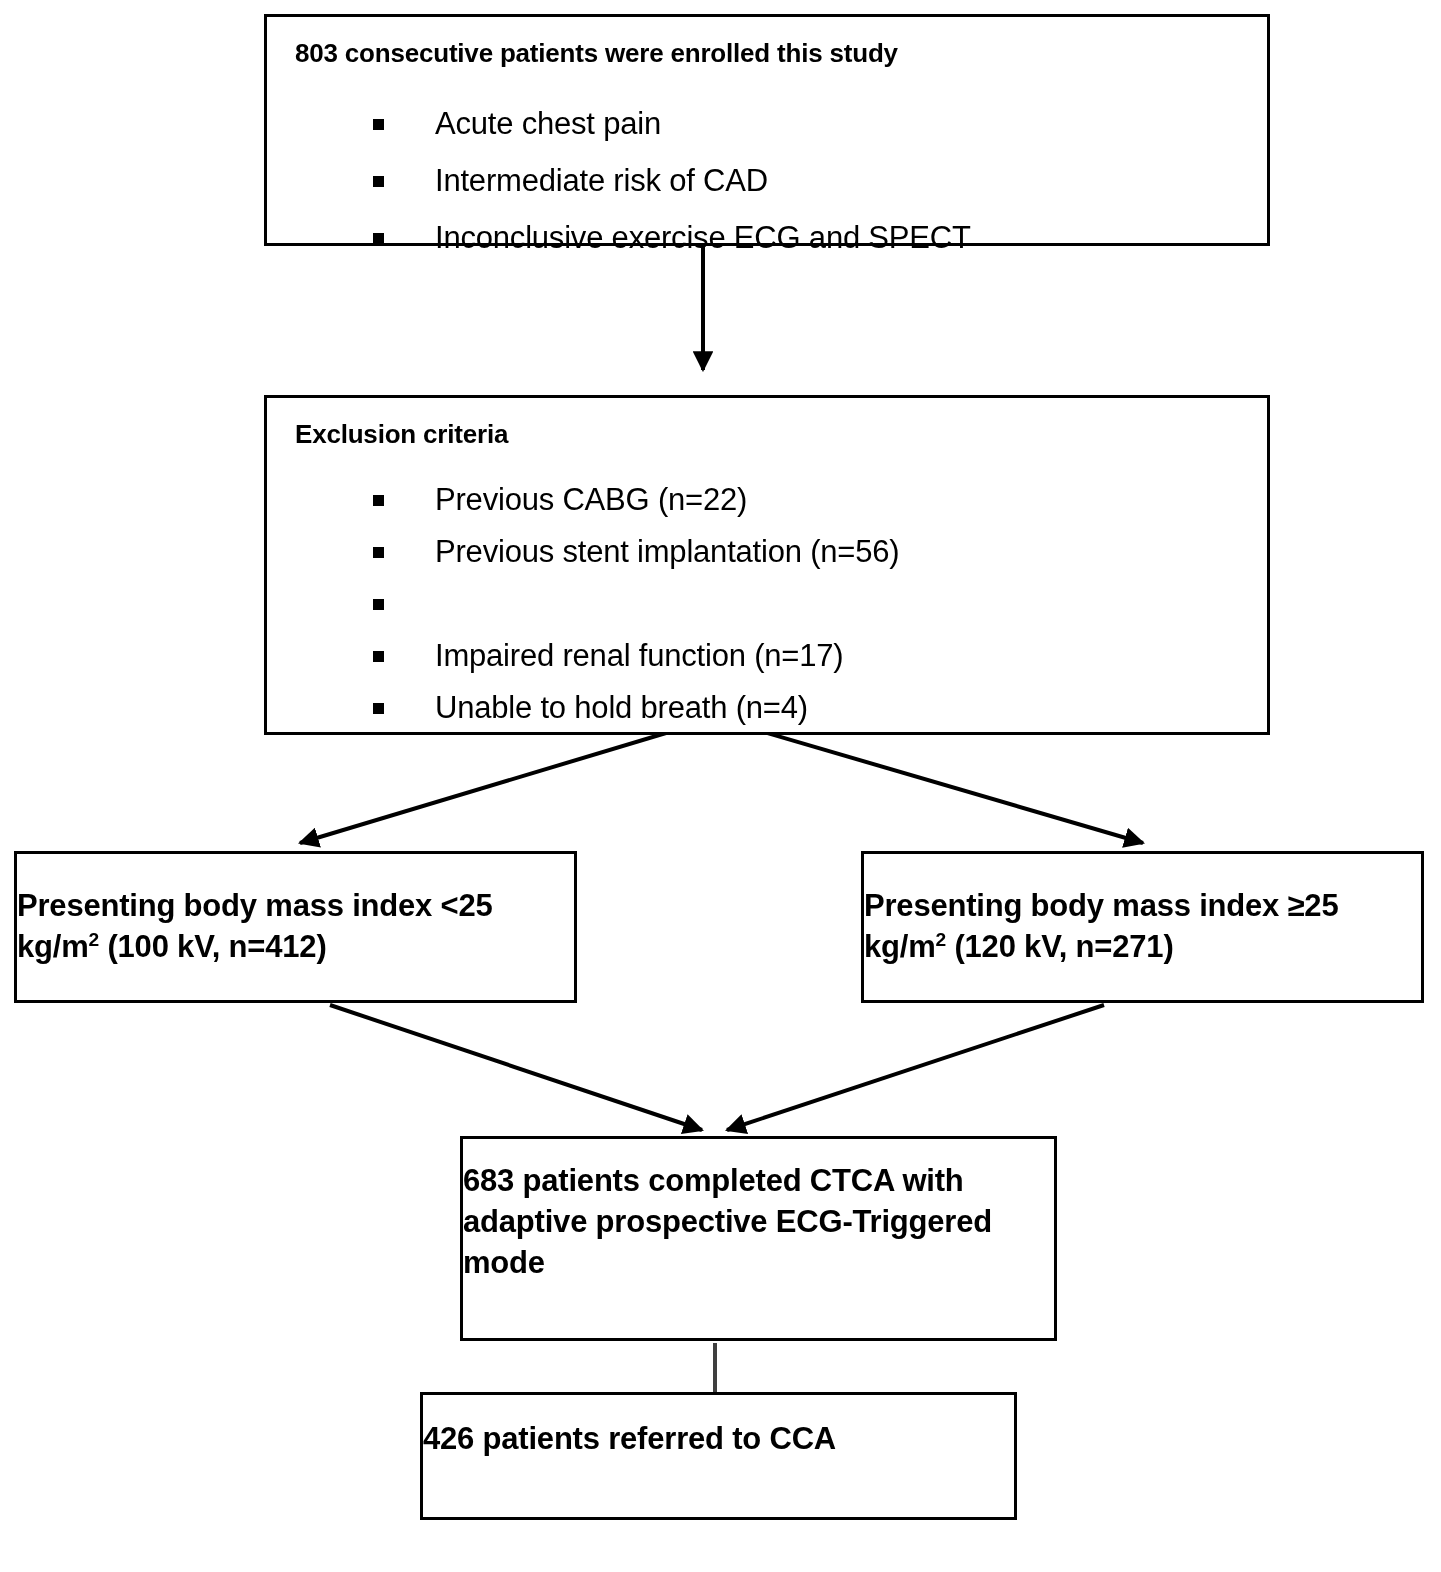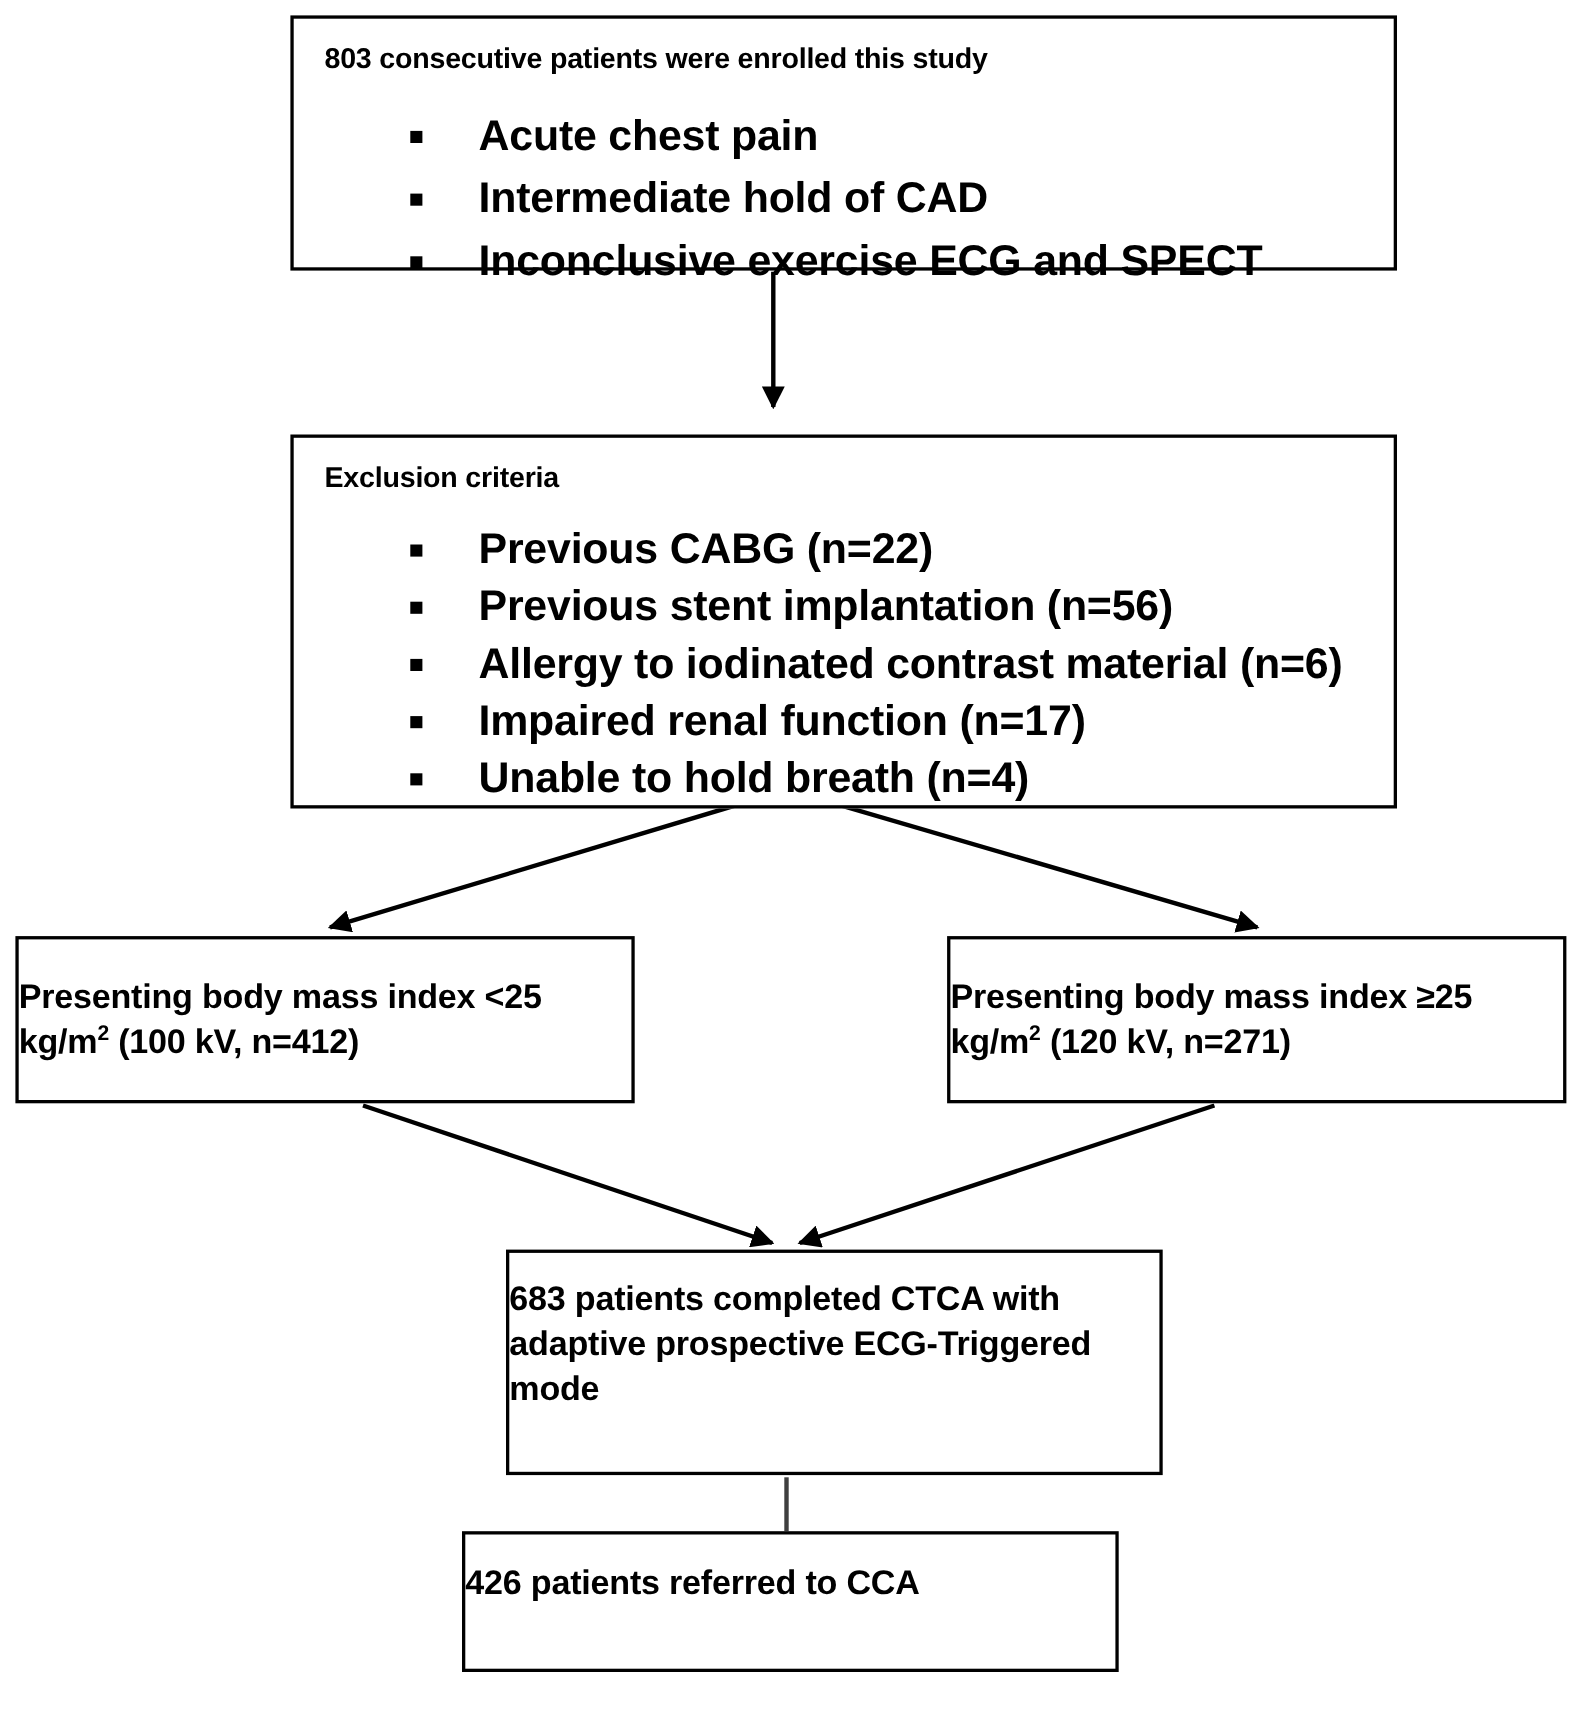--- a/index.html
+++ b/index.html
@@ -46,22 +46,22 @@
     white-space: nowrap;
   }
   .bullet-list {
     position: absolute;
     margin: 0;
     padding: 0;
     list-style: none;
   }
   .bullet-item {
     position: relative;
-    font-weight: bold;
-    font-size: 39px;
+    font-weight: normal;
+    font-size: 31px;
     line-height: 1.1;
     letter-spacing: -0.2px;
     white-space: nowrap;
     padding-left: 62px;
   }
   .bullet-marker {
     position: absolute;
     left: 0;
     top: 50%;
     width: 11px;
@@ -134,21 +134,21 @@
   <div class="node" id="node-enrolled">
     <div class="node-inner">
       <div class="heading" id="enrolled-heading">803 consecutive patients were enrolled this study</div>
       <ul class="bullet-list" id="enrolled-list">
         <li class="bullet-item">
           <span class="bullet-marker"></span>
           <span>Acute chest pain</span>
         </li>
         <li class="bullet-item">
           <span class="bullet-marker"></span>
-          <span>Intermediate hold of CAD</span>
+          <span>Intermediate risk of CAD</span>
         </li>
         <li class="bullet-item">
           <span class="bullet-marker"></span>
           <span>Inconclusive exercise ECG and SPECT</span>
         </li>
       </ul>
     </div>
   </div>
 
   <div class="node" id="node-exclusion">
@@ -158,21 +158,20 @@
         <li class="bullet-item">
           <span class="bullet-marker"></span>
           <span>Previous CABG  (n=22)</span>
         </li>
         <li class="bullet-item">
           <span class="bullet-marker"></span>
           <span>Previous stent implantation (n=56)</span>
         </li>
         <li class="bullet-item">
           <span class="bullet-marker"></span>
-          <span>Allergy to iodinated contrast material (n=6)</span>
         </li>
         <li class="bullet-item">
           <span class="bullet-marker"></span>
           <span>Impaired renal function (n=17)</span>
         </li>
         <li class="bullet-item">
           <span class="bullet-marker"></span>
           <span>Unable to hold breath (n=4)</span>
         </li>
       </ul>

